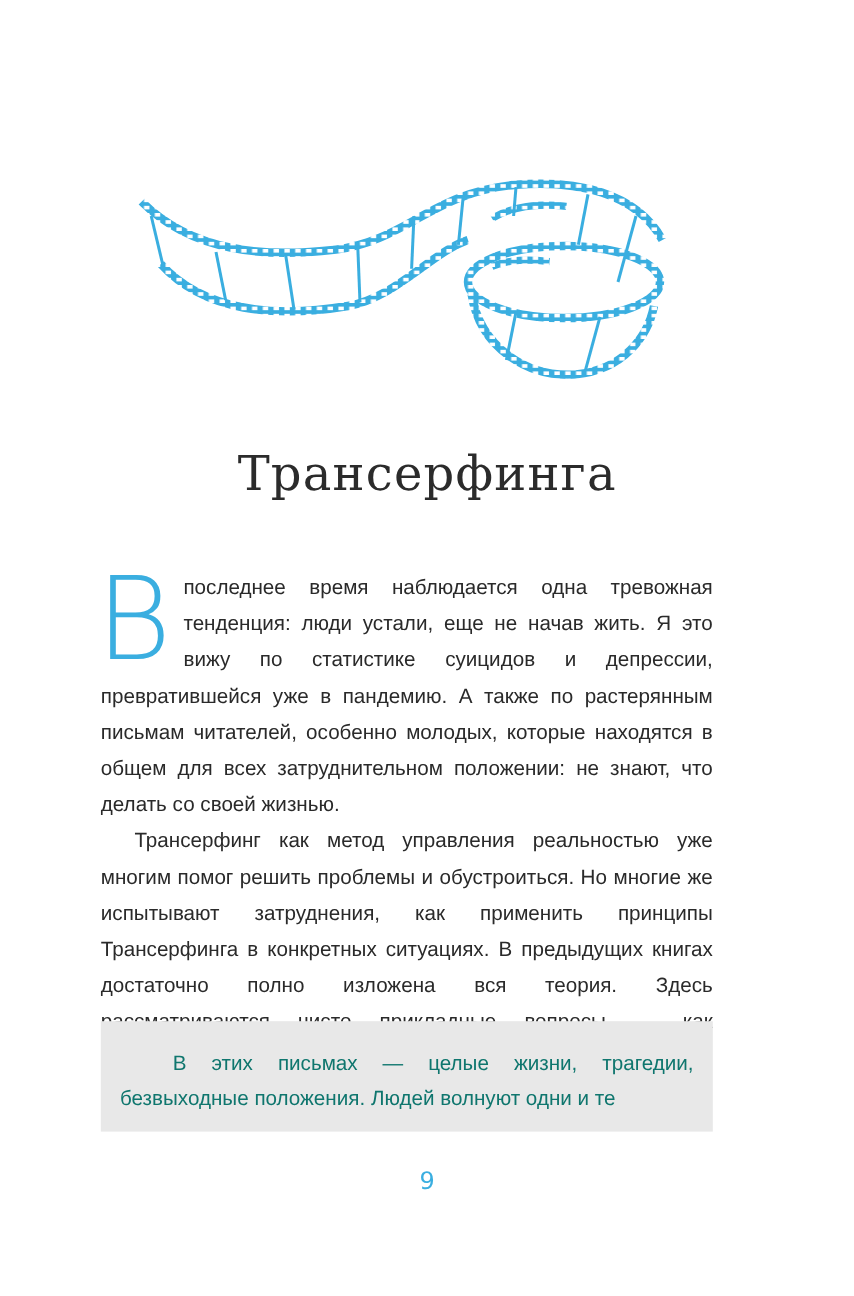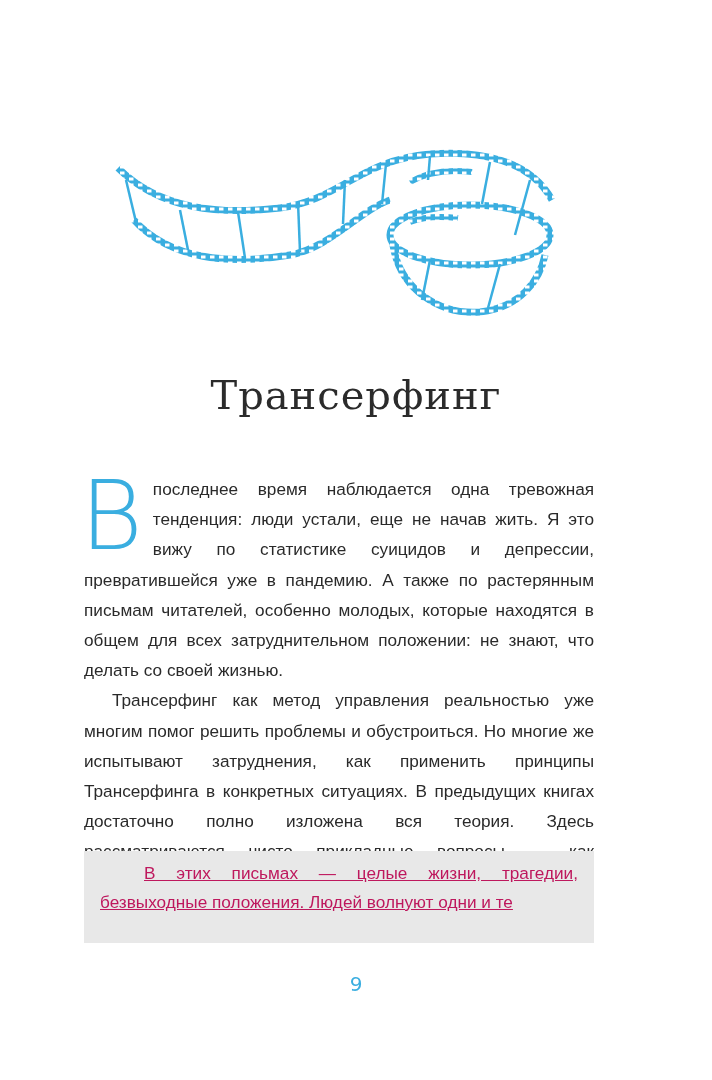--- a/index.html
+++ b/index.html
@@ -4,21 +4,21 @@
 <style>
   html, body { margin:0; padding:0; background:#ffffff; }
   body { width:712px; height:1080px; position:relative; overflow:hidden; font-family:"Liberation Sans", sans-serif; color:#2a2a2a; }
   .film { position:absolute; left:100px; top:140px; width:460px; height:200px; }
   .title { position:absolute; left:0; width:712px; top:372px; text-align:center; font-family:"DejaVu Serif", serif; font-size:40px; color:#2b2b2b; letter-spacing:1px; }
   .body-text { position:absolute; left:84px; width:510px; top:474px; font-size:17.2px; line-height:30.2px; text-align:justify; }
   .body-text p { margin:0; }
   .body-text p.indent { text-indent:28px; }
   .dropcap { float:left; font-family:"DejaVu Sans", sans-serif; font-weight:200; font-size:96px; line-height:80px; color:#3aaee0; margin:2px 10px 0 -4px; height:86px; -webkit-text-stroke:0; }
   .quote-box { position:absolute; left:84px; top:851px; width:510px; height:92px; background:#e8e8e8; }
-  .quote-text { position:absolute; left:16px; top:8px; width:478px; font-size:17.2px; line-height:29px; color:#be185d; text-align:justify;text-decoration:underline; }
+  .quote-text { position:absolute; left:16px; top:21px; width:478px; font-size:17.2px; line-height:29px; color:#0f766e; text-align:justify; }
   .quote-text p { margin:0; text-indent:44px; }
   .page-num { position:absolute; left:0; width:712px; top:972px; text-align:center; font-family:"DejaVu Sans", sans-serif; font-size:20px; color:#3aaee0; }
 </style>
 </head>
 <body>
 
 <svg class="film" viewBox="0 0 460 200" xmlns="http://www.w3.org/2000/svg">
   <defs>
     <pattern id="holes" width="9" height="6" patternUnits="userSpaceOnUse">
       <rect width="9" height="6" fill="#3aaee0"></rect>
@@ -43,21 +43,21 @@
     <line x1="245" y1="40" x2="243" y2="84"></line>
     <line x1="286" y1="24" x2="282" y2="64"></line>
     <line x1="330" y1="16" x2="328" y2="40"></line>
     <line x1="390" y1="22" x2="382" y2="64"></line>
     <line x1="430" y1="40" x2="415" y2="95"></line>
     <line x1="330" y1="120" x2="322" y2="160"></line>
     <line x1="400" y1="124" x2="388" y2="168"></line>
   </g>
 </svg>
 
-<div class="title">Трансерфинг</div>
+<div class="title">Трансерфинга</div>
 
 <div class="body-text">
   <p><span class="dropcap">В</span><span> последнее время наблюдается одна тревожная тенденция: люди устали, еще не начав жить. Я это вижу по статистике суицидов и депрессии, превратившейся уже в пандемию. А также по растерянным письмам читателей, особенно молодых, которые находятся в общем для всех затруднительном положении: не знают, что делать со своей жизнью.</span></p>
   <p class="indent">Трансерфинг как метод управления реальностью уже многим помог решить проблемы и обустроиться. Но многие же испытывают затруднения, как применить принципы Трансерфинга в конкретных ситуациях. В предыдущих книгах достаточно полно изложена вся теория. Здесь рассматриваются чисто прикладные вопросы — как использовать принципы — на основе реальных примеров из писем.</p>
 </div>
 
 <div class="quote-box">
   <div class="quote-text">
     <p>В этих письмах — целые жизни, трагедии, безвыходные положения. Людей волнуют одни и те</p>
   </div>

